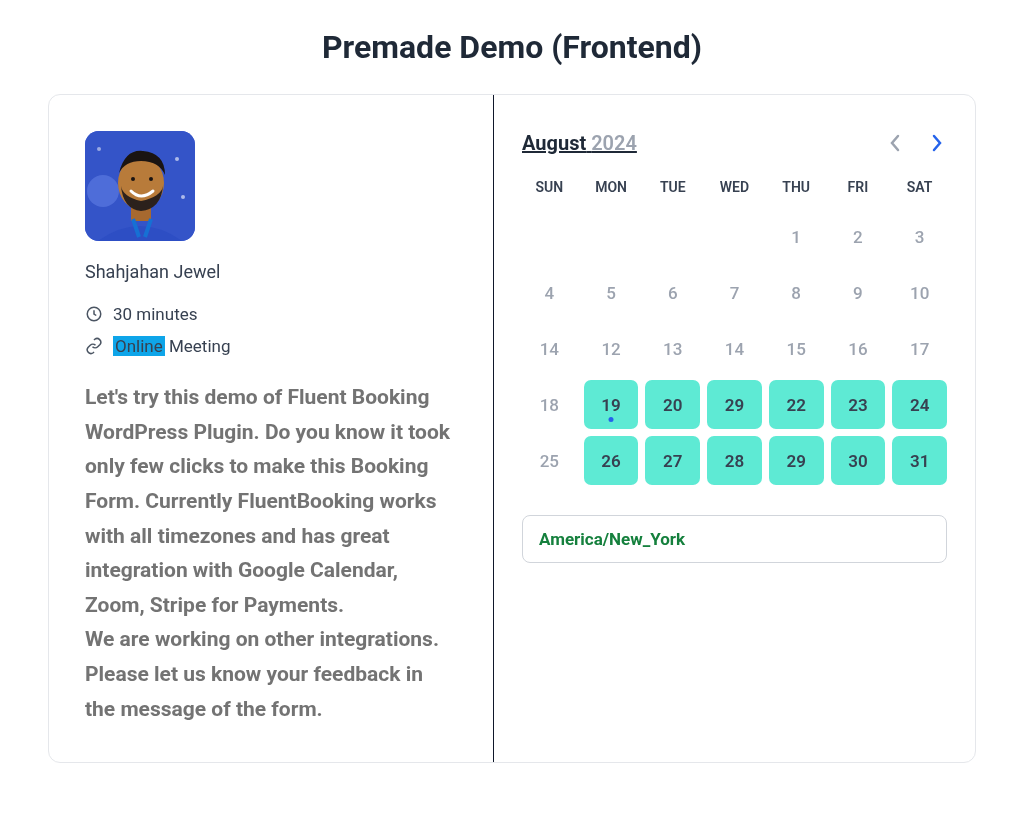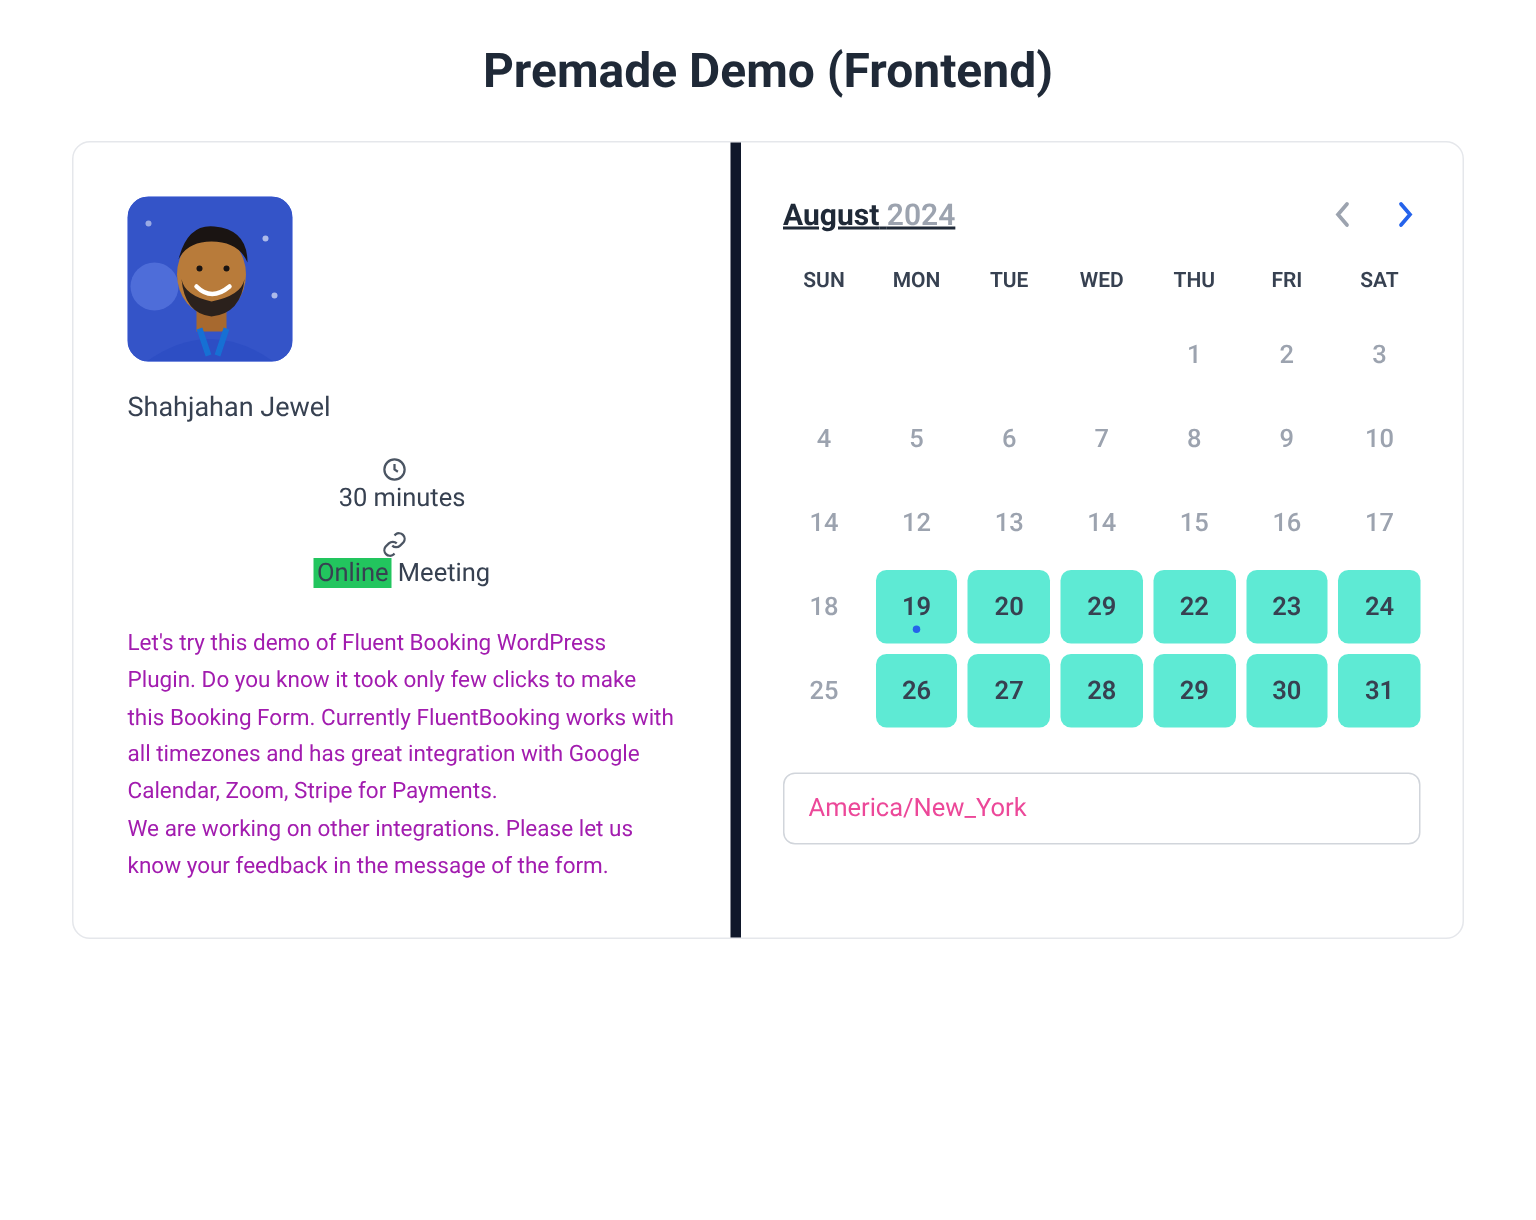--- a/index.html
+++ b/index.html
@@ -23,21 +23,21 @@
 }
 .card {
   width: 928px;
   border: 1px solid #e5e7eb;
   border-radius: 12px;
   display: flex;
   align-items: stretch;
 }
 .left {
   width: 445px;
-  border-right: 7px solid #0f172a;
+  border-right: 1px solid #0f172a;
   padding: 36px 36px 36px 36px;
 }
 .right {
   flex: 1;
   padding: 36px 28px 36px 28px;
 }
 .avatar {
   width: 110px;
   height: 110px;
   border-radius: 14px;
@@ -59,36 +59,36 @@
   margin-top: 14px;
   line-height: 1.25;
 }
 .meta { margin-top: 22px; }
 .meta-row {
   display: flex;
   align-items: center;
   font-size: 17px;
   color: #374151;
   margin-bottom: 12px;
-  flex-direction: column;
 }
 .meta-row .ico {
   width: 18px;
   height: 18px;
   margin-right: 10px;
   color: #4b5563;
   flex-shrink: 0;
 }
-.meta-row .hl { background: #22c55e; padding: 0 2px; }
+.meta-row .hl { background: #0ea5e9; padding: 0 2px; }
 .desc {
-  font-size: 15px;
-  color: #a21caf;
+  font-size: 21px;
+  color: #737373;
   line-height: 1.65;
   margin-top: 24px;
   white-space: pre-line;
+  font-weight: bold;
 }
 
 .cal-header {
   display: flex;
   align-items: center;
   justify-content: space-between;
   margin-bottom: 18px;
 }
 .cal-month {
   font-size: 20px;
@@ -148,22 +148,23 @@
 .tz-label {
   font-size: 17px;
   color: #374151;
   margin-bottom: 12px;
 }
 .tz-select {
   border: 1px solid #d1d5db;
   border-radius: 8px;
   padding: 13px 16px;
   font-size: 17px;
-  color: #ec4899;
+  color: #15803d;
   cursor: pointer;
+  font-weight: bold;
 }
 </style>
 </head>
 <body>
 
 <h1 class="page-title">Premade Demo (Frontend)</h1>
 
 <div class="card">
   <div class="left">
     <div class="avatar">

